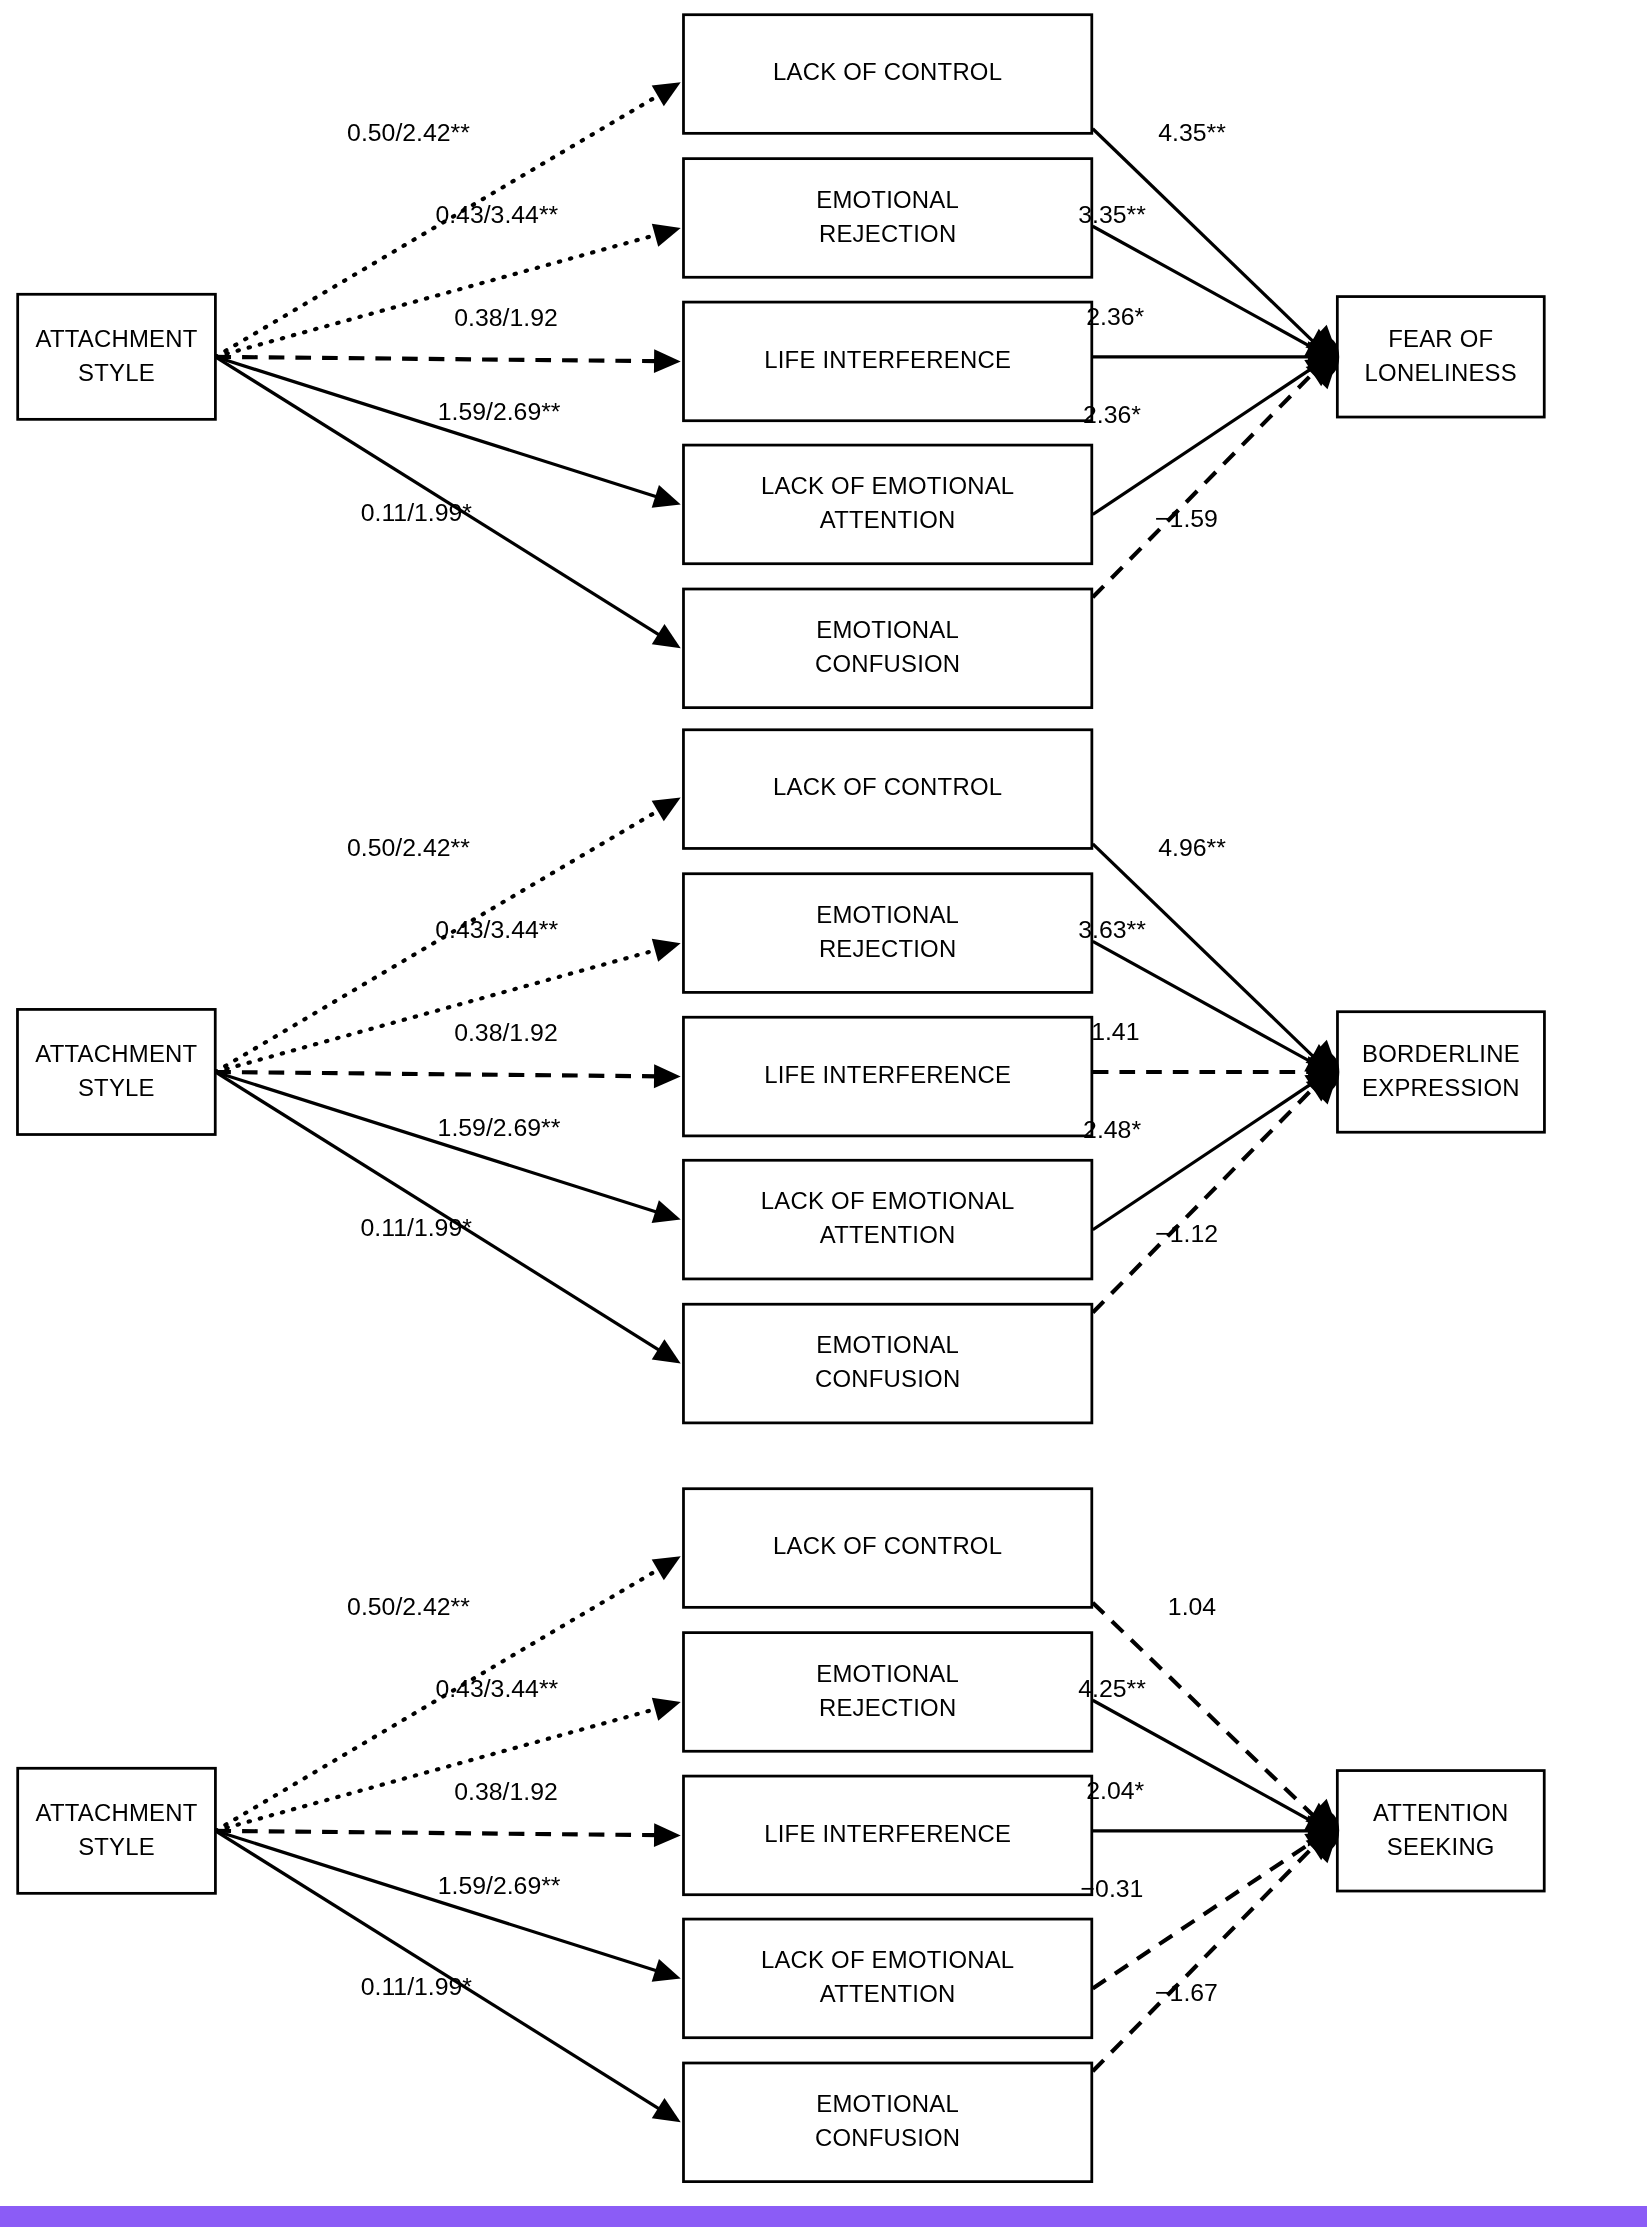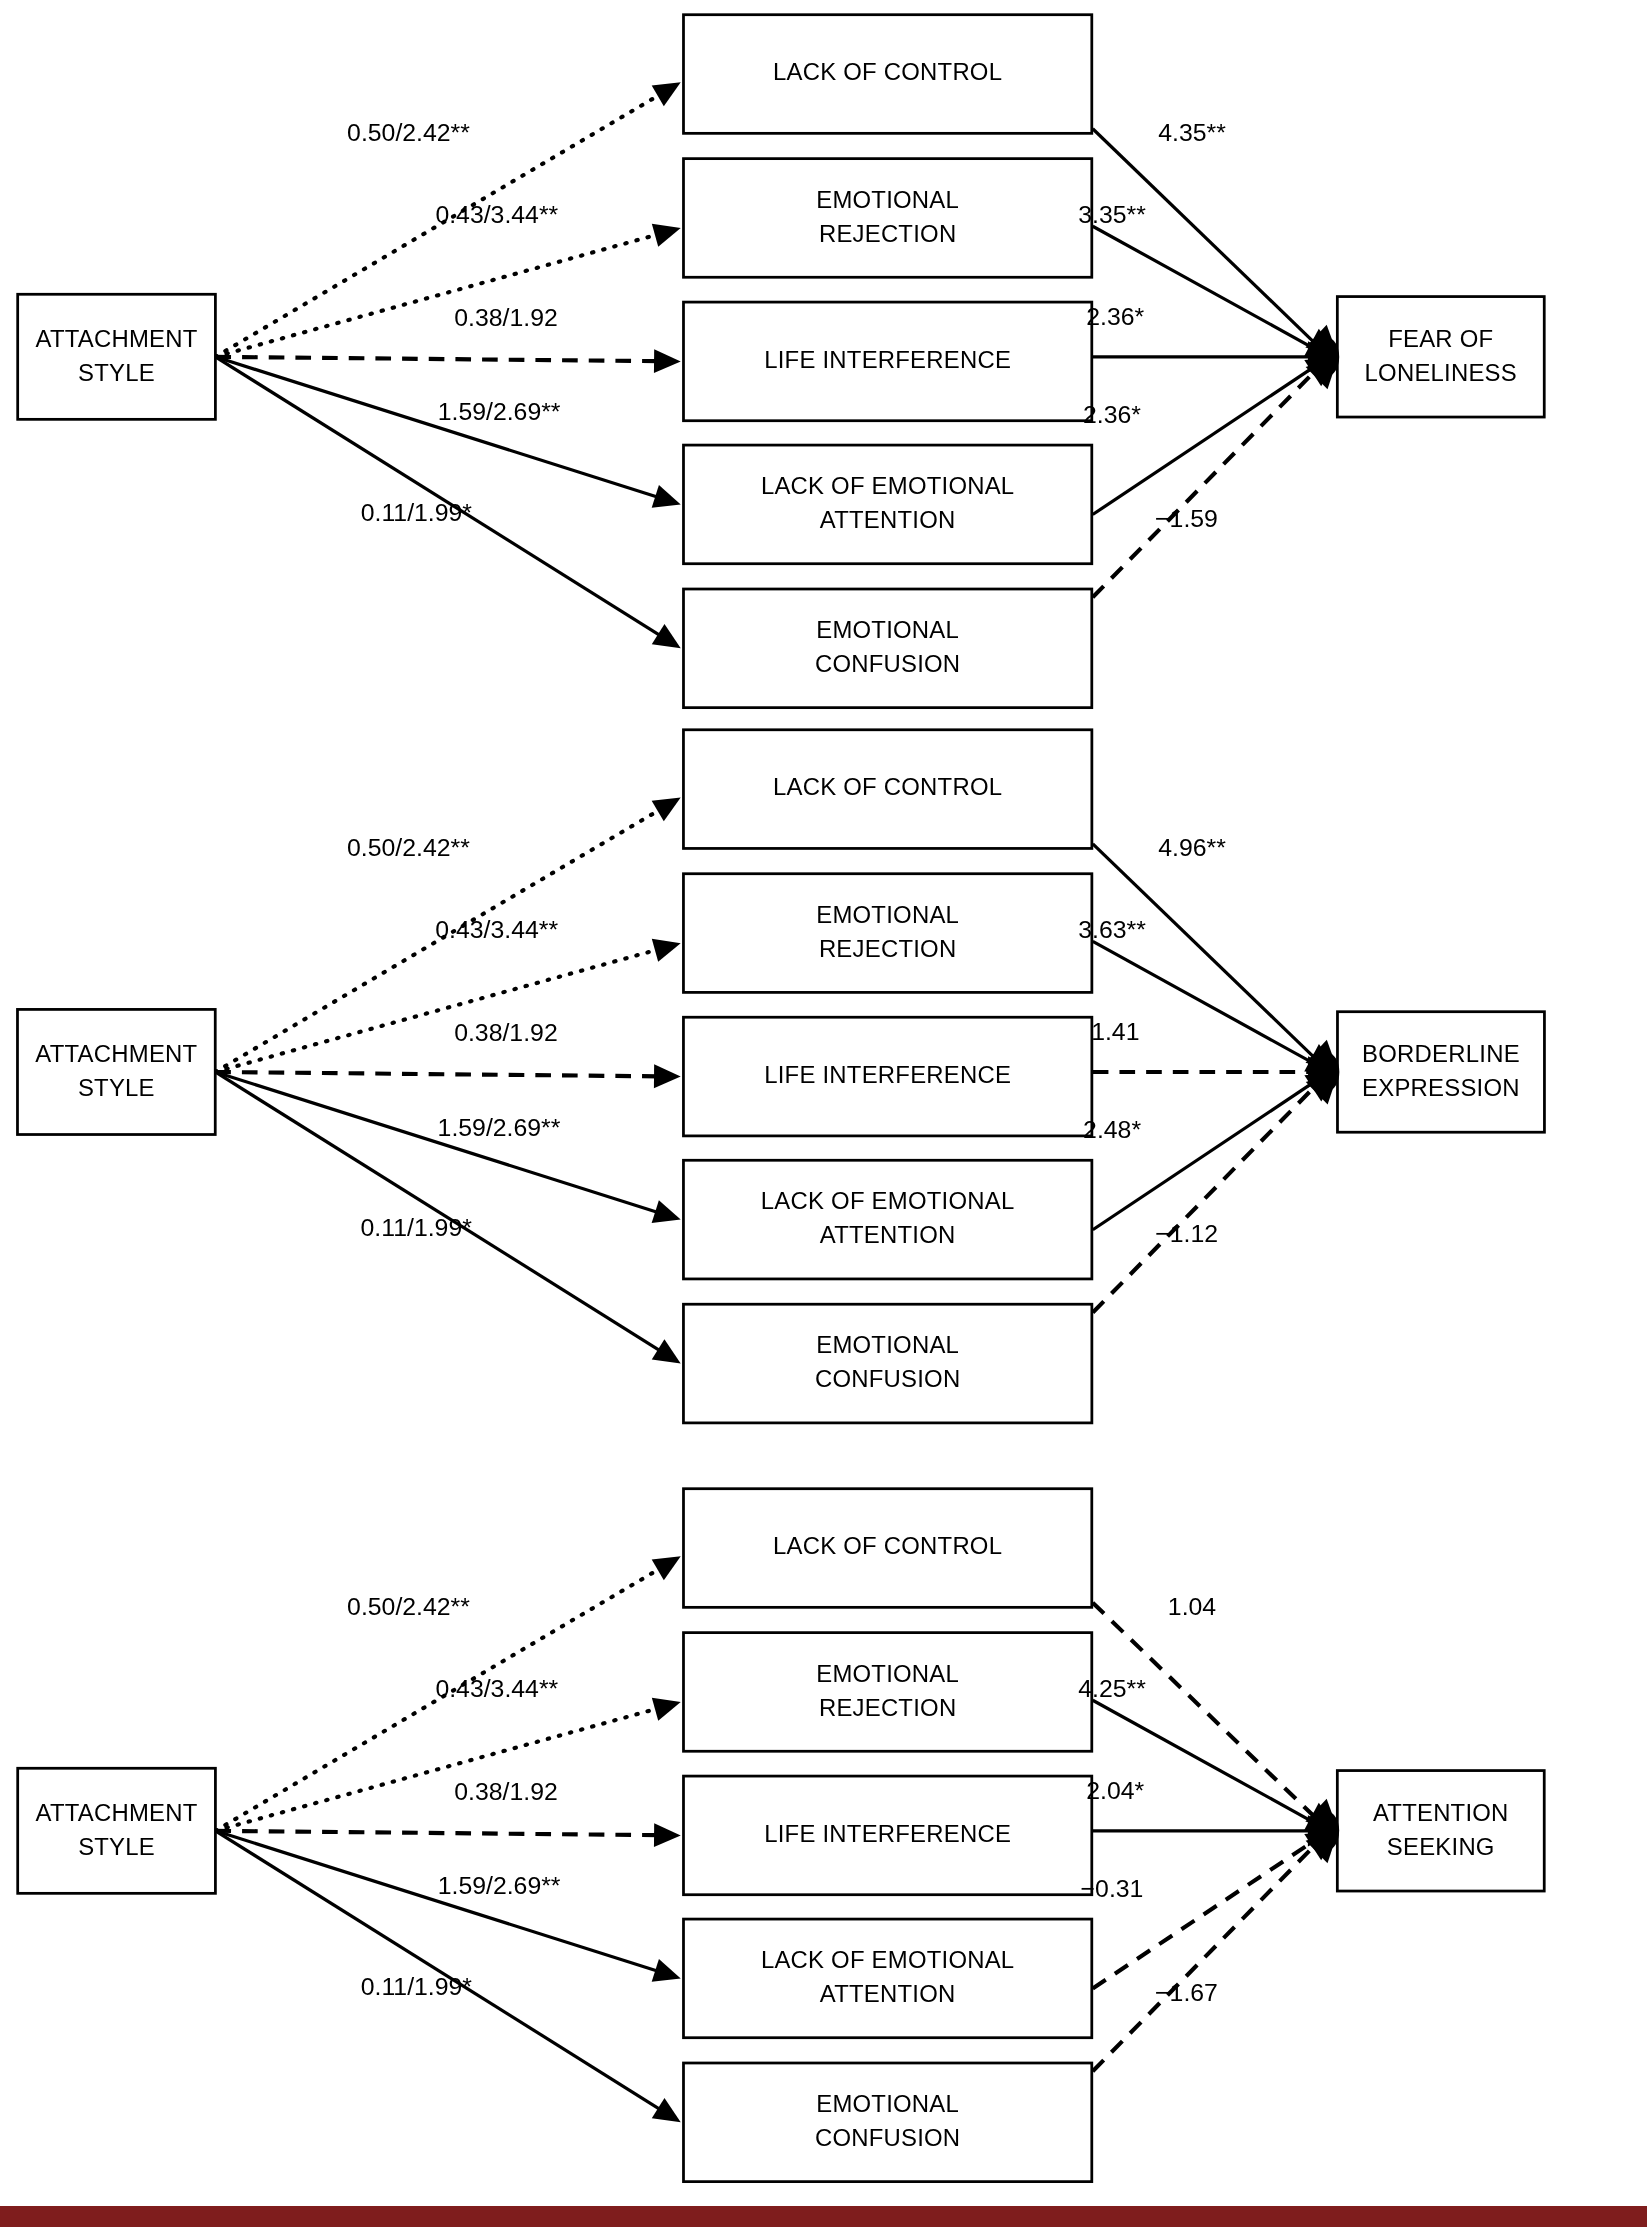--- a/index.html
+++ b/index.html
@@ -10,21 +10,21 @@
   body {
     width: 1647px;
     height: 2227px;
     font-family: "Liberation Sans", sans-serif;
     overflow: hidden;
   }
   #diagram-root {
     position: relative;
     width: 1647px;
     height: 2227px;
-    background: #7f1d1d;
+    background: #8b5cf6;
   }
   svg.panel-svg {
     display: block;
     position: absolute;
     left: 0;
     background: #ffffff;
   }
   .node-rect {
     fill: #ffffff;
     stroke: #000000;

